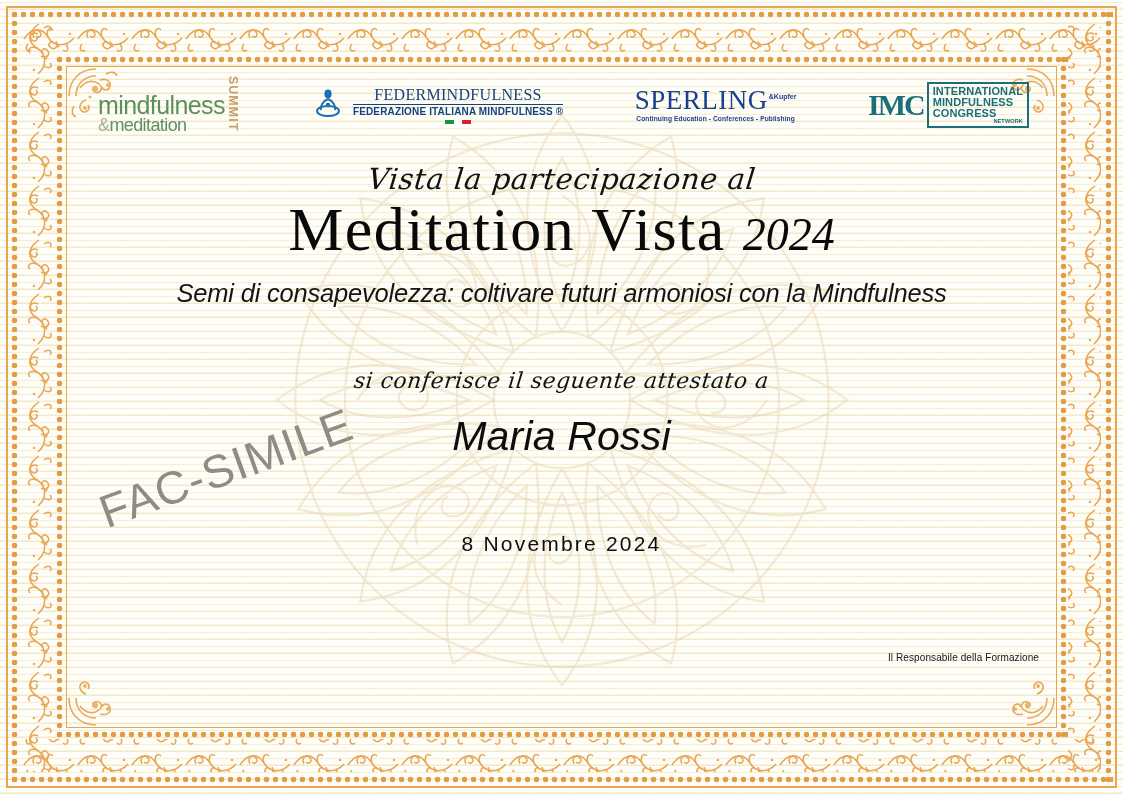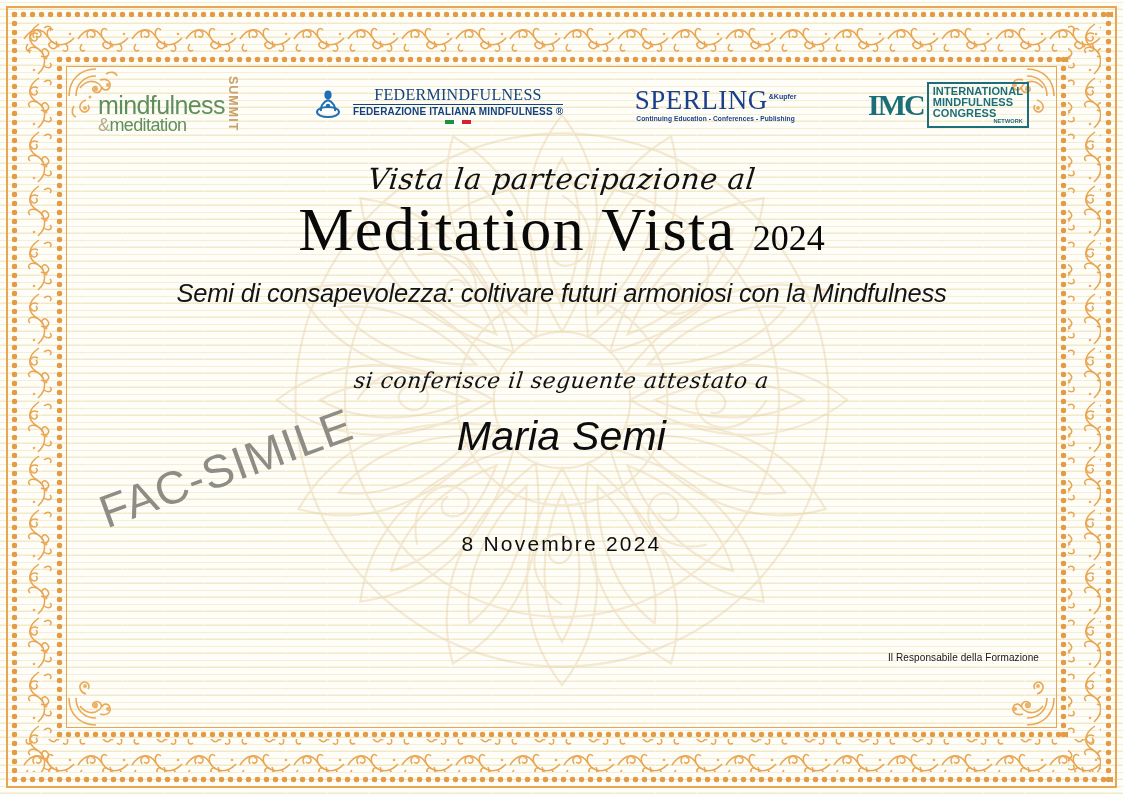--- a/index.html
+++ b/index.html
@@ -142,21 +142,21 @@
     writing-mode:vertical-rl;
     font-size:12.5px;
     letter-spacing:1px;
     color:#c8a06b;
     font-weight:700;
     line-height:1;
     padding-bottom:2px;
   }
 
   
-  .logo-fmf{display:flex;align-items:center;gap:8px;}
+  .logo-fmf{display:flex;align-items:flex-start;gap:8px;}
   .fmf-text{display:flex;flex-direction:column;align-items:center;line-height:1;}
   .fmf-l1{font-family:"Liberation Serif",serif;font-size:16px;letter-spacing:.3px;color:#14427d;font-weight:400;}
   .fmf-rule{width:100%;height:1px;background:#14427d;margin:1.5px 0;}
   .fmf-l2{font-size:10px;letter-spacing:.15px;color:#14427d;font-weight:700;white-space:nowrap;}
   .fmf-flag{display:flex;width:26px;height:4px;margin-top:3px;}
   .fmf-flag i{flex:1;}
   .fg{background:#1e9141;}.fw{background:#fff;}.fr{background:#d8202f;}
 
   
   .logo-sp{display:flex;flex-direction:column;align-items:center;line-height:1;}
@@ -194,21 +194,21 @@
   .title-1,.title-2{
     font-family:"Liberation Serif", serif;
     font-weight:400;
     color:#090909;
     letter-spacing:1.5px;
     line-height:.99;
     white-space:nowrap;
   }
   .title-1{font-size:62px;margin-top:20px;}
   .title-2{font-size:62px;margin-top:3px;}
-  .title-year{font-size:36px;letter-spacing:0px;}
+  .title-year{font-size:46px;letter-spacing:0px;font-style:italic;}
   .subtitle{
     font-family:"Liberation Sans", sans-serif;
     font-style:italic;
     font-size:25.5px;
     color:#141414;
     margin-top:19px;
     letter-spacing:-.2px;
     white-space:nowrap;
   }
   .script-2{
@@ -475,21 +475,21 @@
 
     <div class="body-block">
       <div>
         <span class="script-1">Vista la partecipazione al</span>
       </div>
       <div class="title-2"><span>Meditation Vista</span> <span class="title-year">2024</span></div>
       <div class="subtitle">Semi di consapevolezza: coltivare futuri armoniosi con la Mindfulness</div>
       <div>
         <span class="script-2">si conferisce il seguente attestato a</span>
       </div>
-      <div class="recipient">Maria Semi</div>
+      <div class="recipient">Maria Rossi</div>
       <div class="issue-date">8 Novembre 2024</div>
     </div>
 
     <div class="signer">Il Responsabile della Formazione</div>
   </div>
 
   <div class="facsimile">FAC-SIMILE</div>
 
 </div>
 

